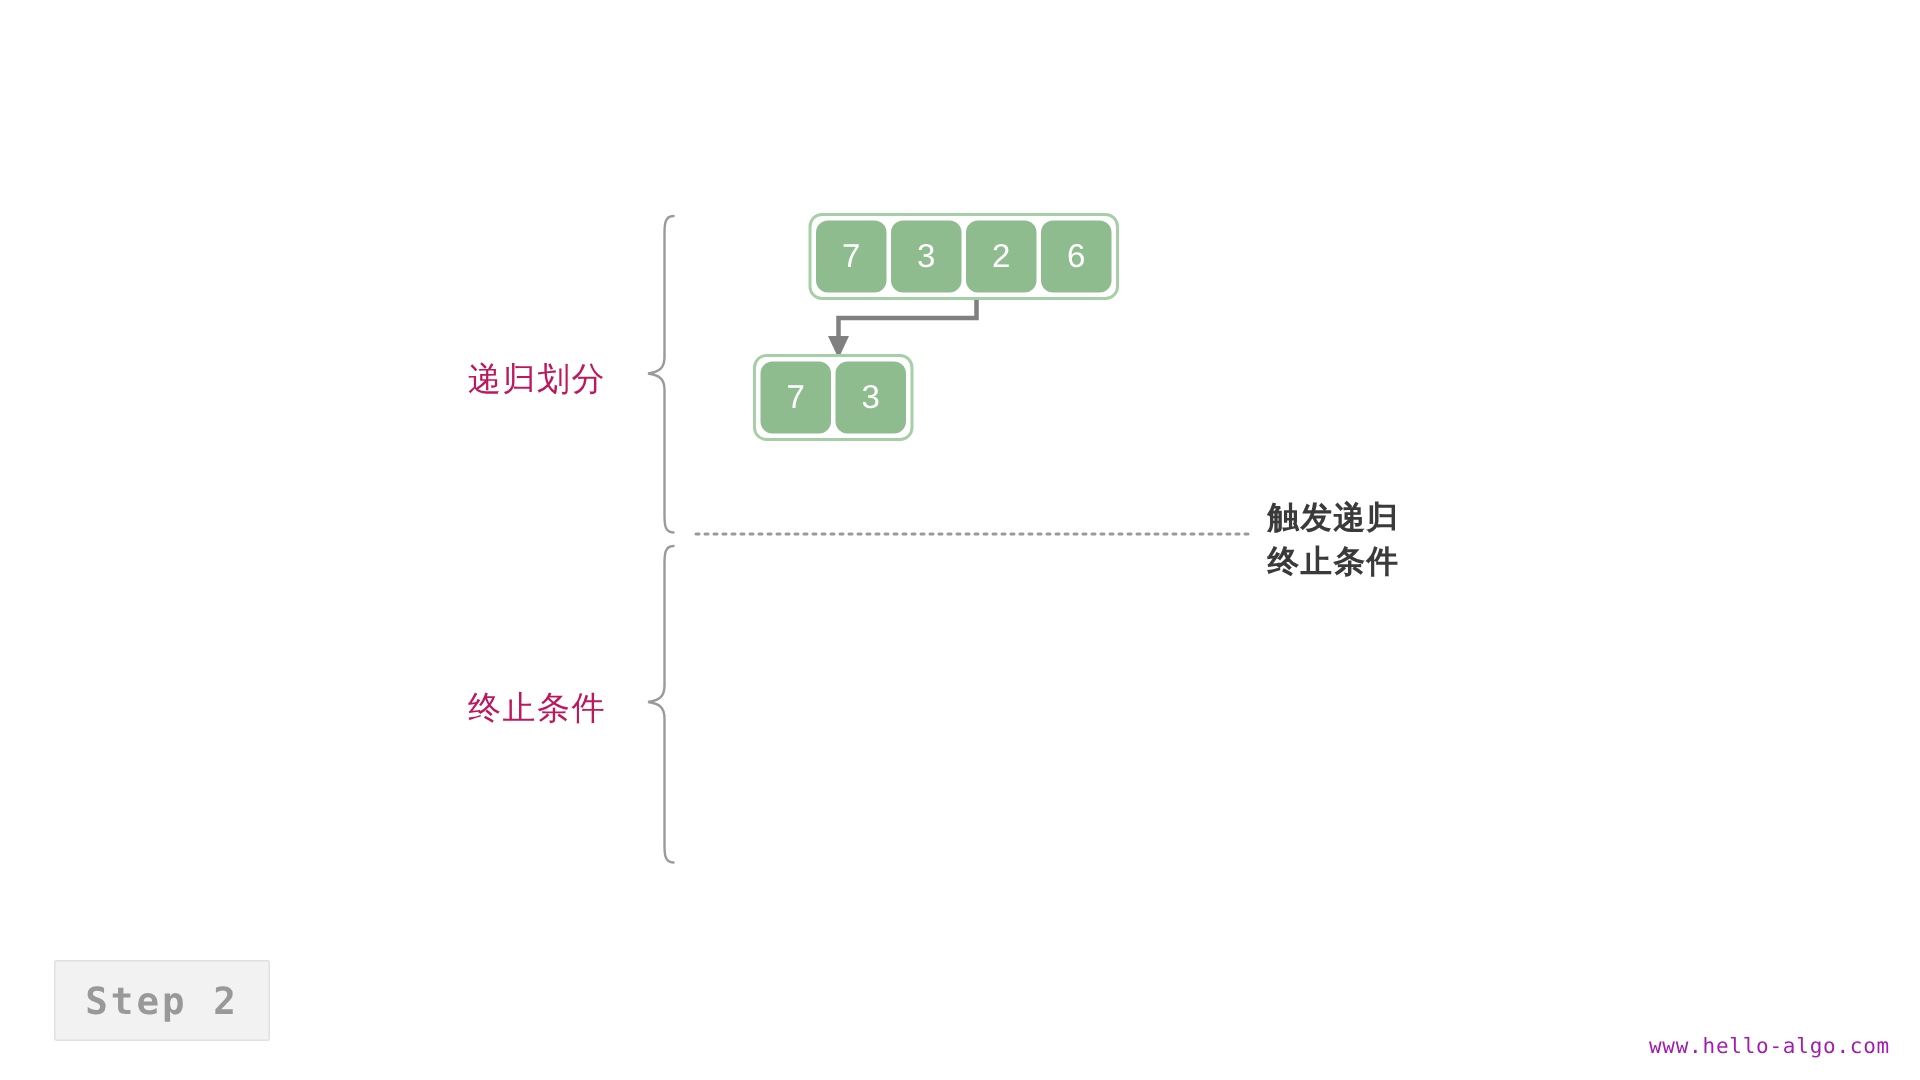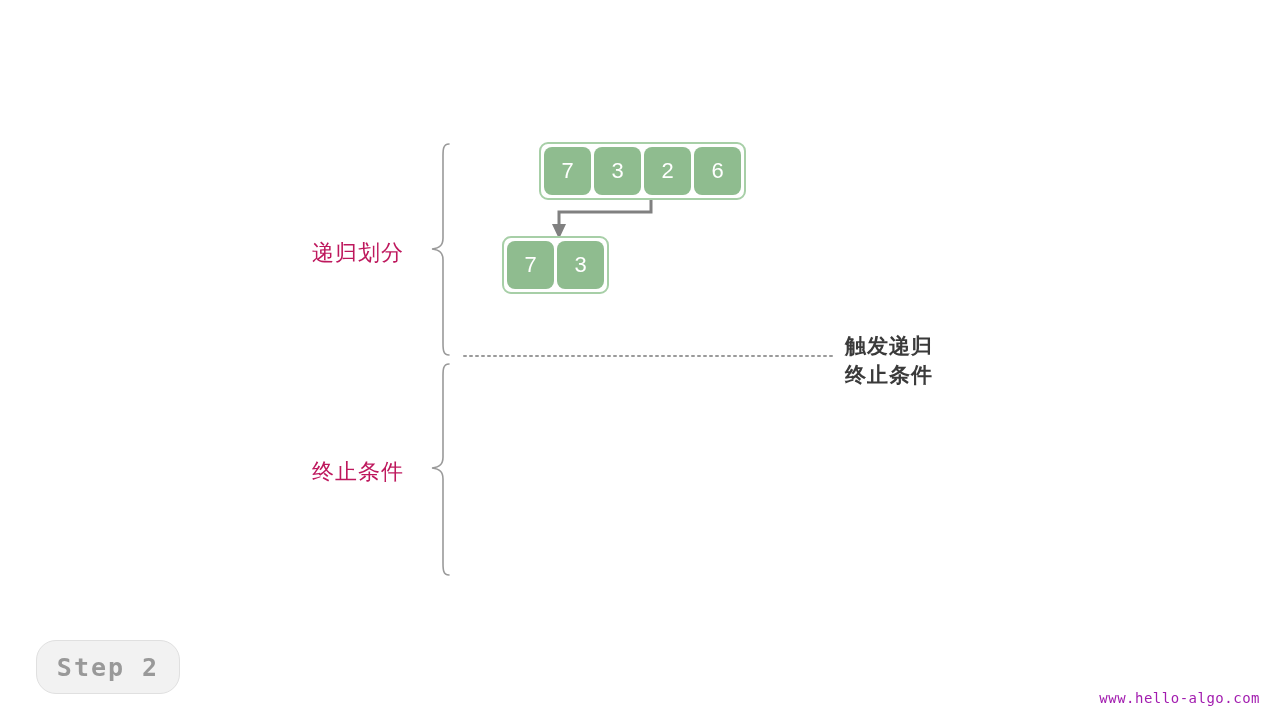--- a/index.html
+++ b/index.html
@@ -28,21 +28,21 @@
   
   .annotation{
     position:absolute;font-size:21px;font-weight:bold;color:#3a3a3a;
     line-height:29px;white-space:nowrap;letter-spacing:1px;
   }
 
   
   .step-badge{
     position:absolute;left:36px;top:640px;width:144px;height:54px;
     box-sizing:border-box;background:#f2f2f2;border:1px solid #e0e0e0;
-    border-radius:20px;display:flex;align-items:center;justify-content:center;
+    border-radius:2px;display:flex;align-items:center;justify-content:center;
     font-family:"DejaVu Sans Mono","Liberation Mono",monospace;
     font-size:25px;font-weight:bold;color:#999999;letter-spacing:2px;
   }
 
   
   .watermark{
     position:absolute;right:20px;bottom:14px;
     font-family:"DejaVu Sans Mono","Liberation Mono",monospace;
     font-size:14px;color:#a21caf;letter-spacing:0.5px;
   }

